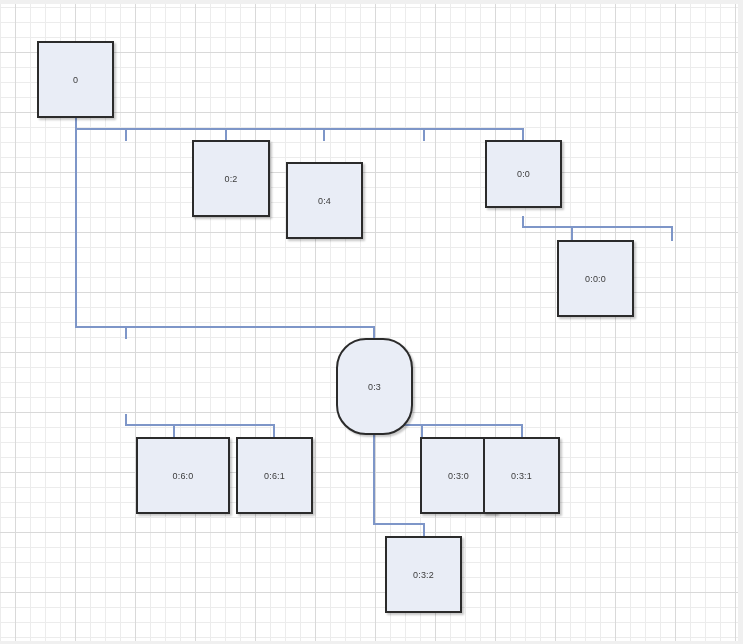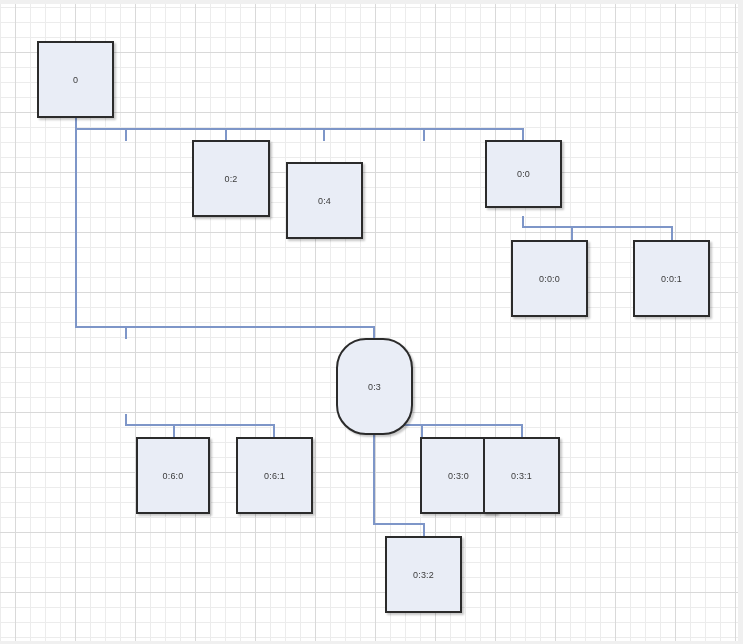--- a/index.html
+++ b/index.html
@@ -88,30 +88,27 @@
       </div>
       <div class="node" style="left: 192px; top: 140px; width: 78px; height: 77px;">
         <span class="node-label">0:2</span>
       </div>
       <div class="node" style="left: 286px; top: 140px; width: 77px; height: 77px; margin-top: 22px;">
         <span class="node-label">0:4</span>
       </div>
       <div class="node" style="left: 485px; top: 140px; width: 77px; height: 68px;">
         <span class="node-label">0:0</span>
       </div>
-      <div class="node" style="left: 511px; top: 240px; width: 77px; height: 77px;">
+      <div class="node" style="left: 557px; top: 240px; width: 77px; height: 77px;">
         <span class="node-label">0:0:0</span>
-      </div>
-      <div class="node" style="left: 633px; top: 240px; width: 77px; height: 77px;">
-        <span class="node-label">0:0:1</span>
       </div>
       <div class="node" style="left: 336px; top: 338px; width: 77px; height: 97px; border-radius: 30px;">
         <span class="node-label">0:3</span>
       </div>
-      <div class="node" style="left: 136px; top: 437px; width: 74px; height: 77px;">
+      <div class="node" style="left: 136px; top: 437px; width: 94px; height: 77px;">
         <span class="node-label">0:6:0</span>
       </div>
       <div class="node" style="left: 236px; top: 437px; width: 77px; height: 77px;">
         <span class="node-label">0:6:1</span>
       </div>
       <div class="node" style="left: 384px; top: 437px; width: 77px; height: 77px; margin-left: 36px;">
         <span class="node-label">0:3:0</span>
       </div>
       <div class="node" style="left: 483px; top: 437px; width: 77px; height: 77px;">
         <span class="node-label">0:3:1</span>

